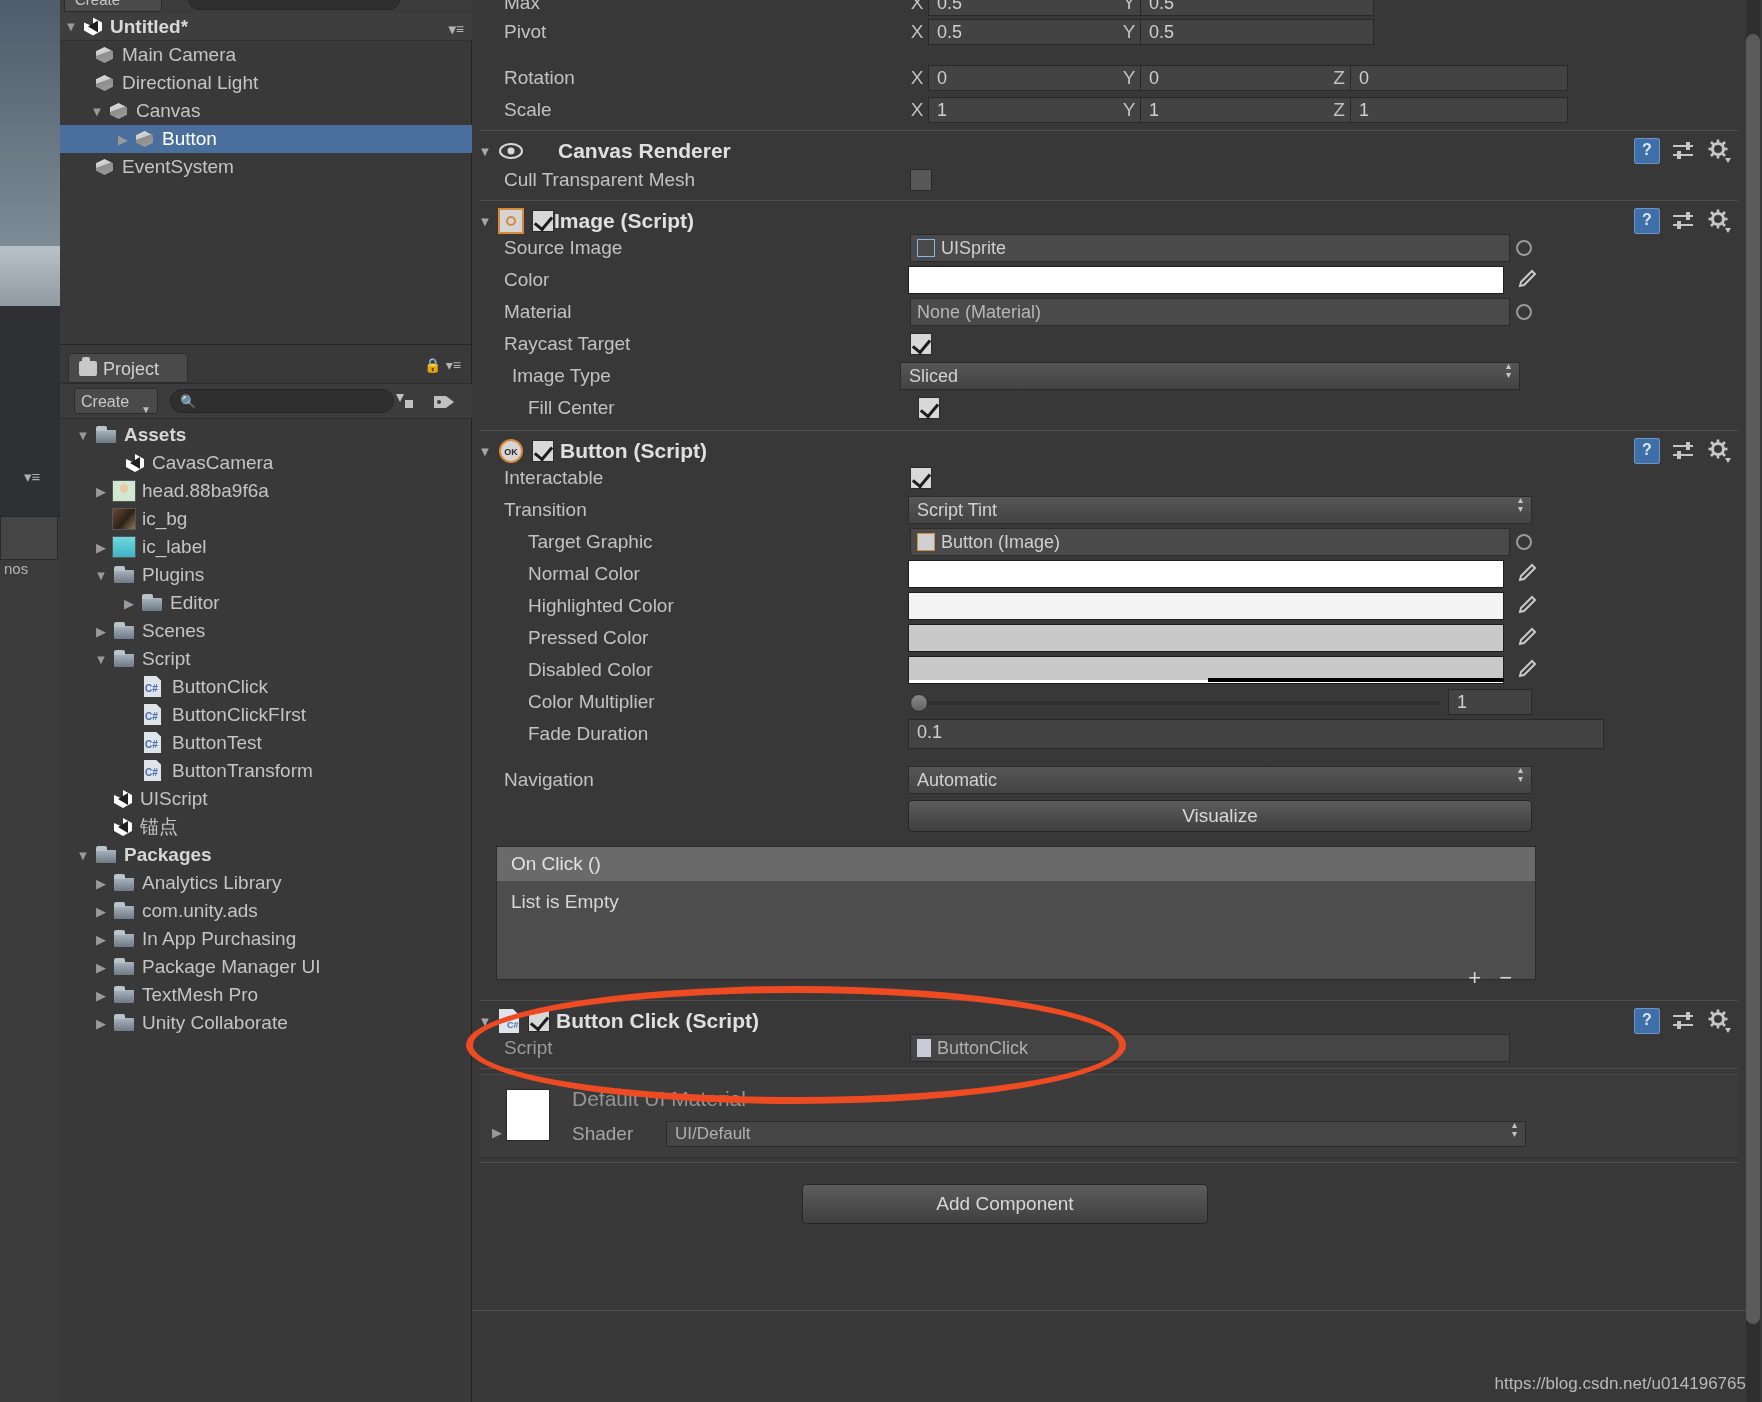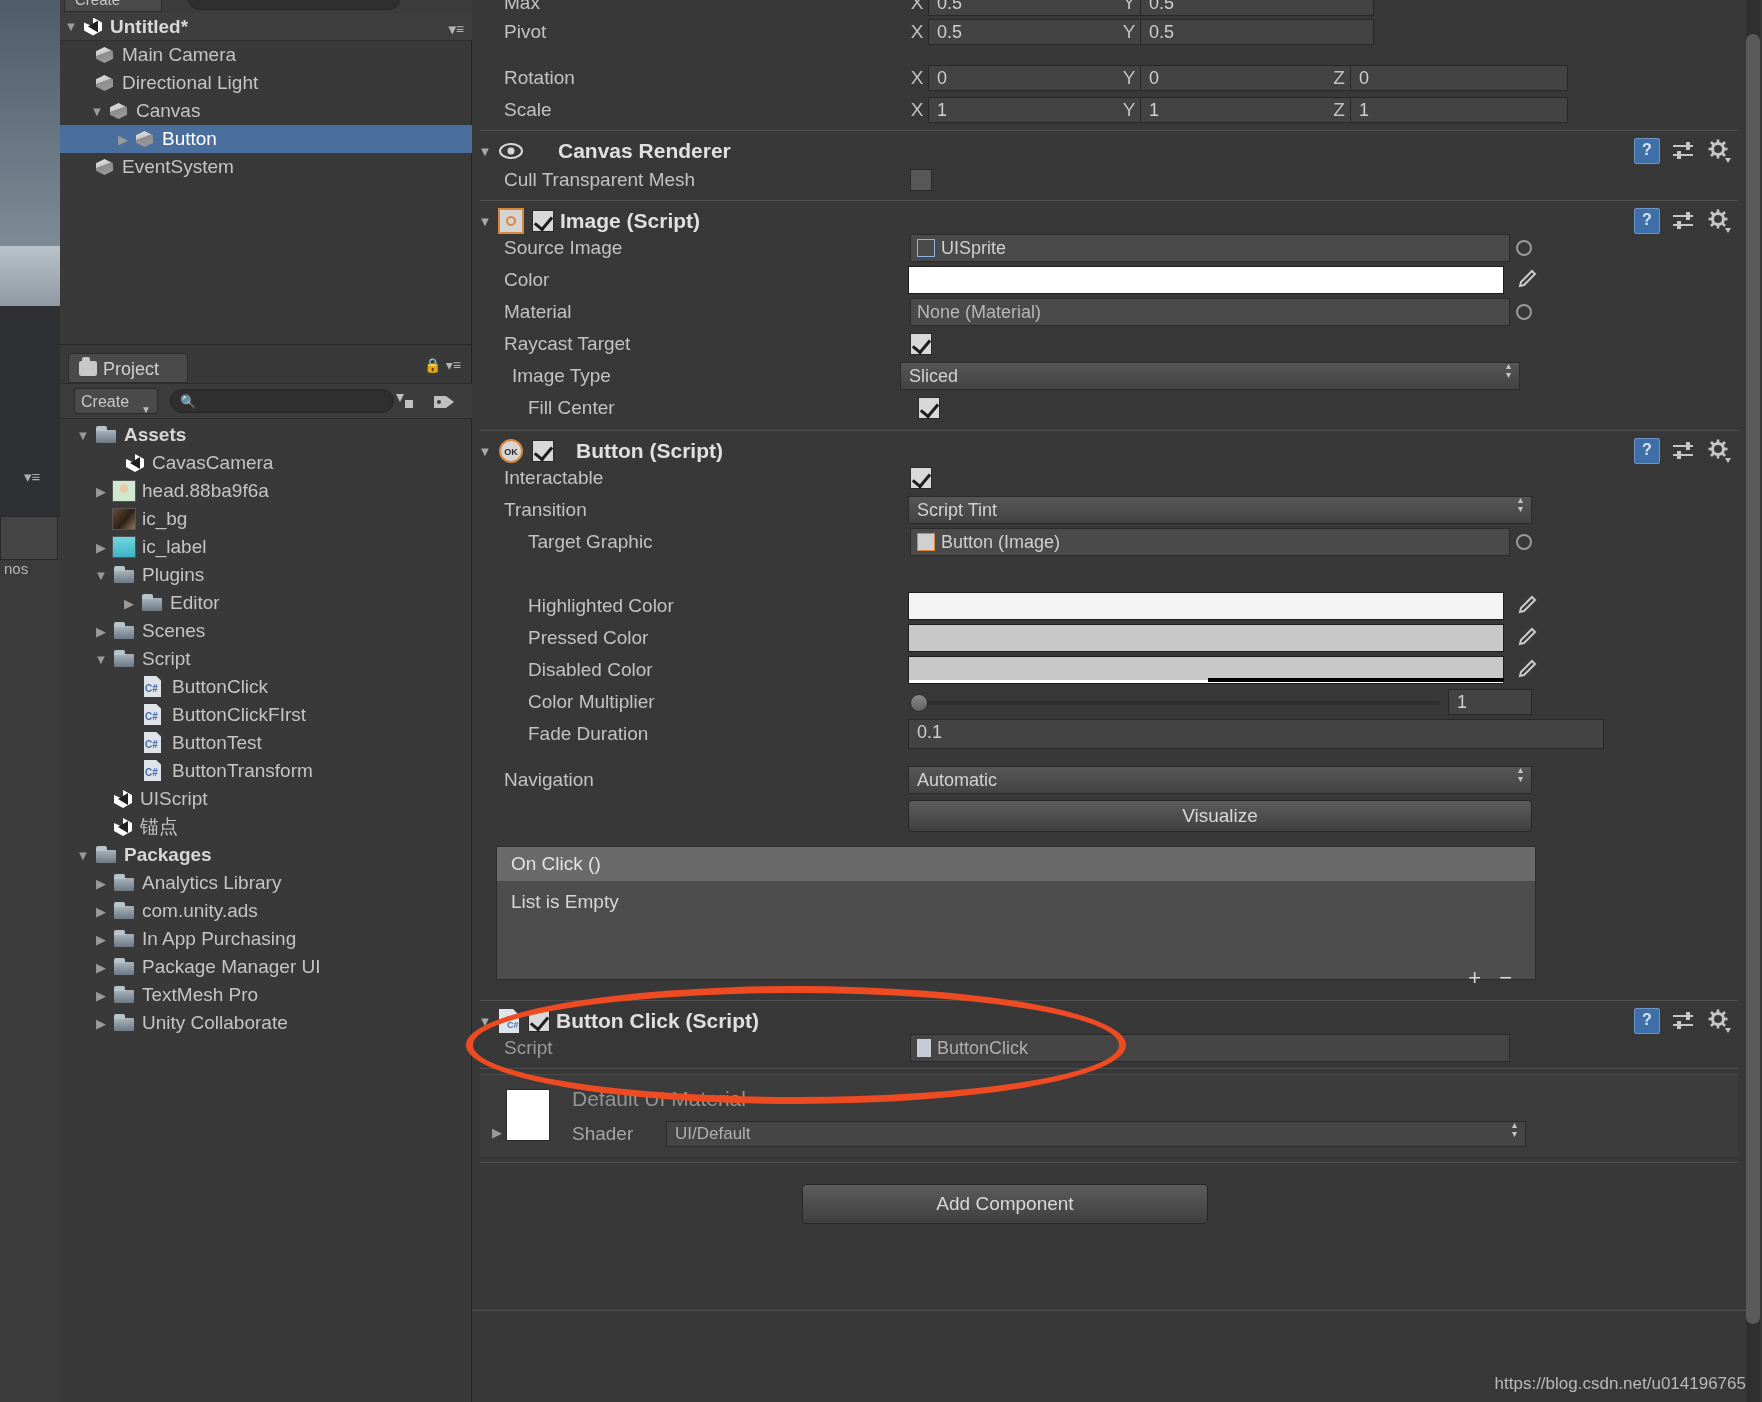--- a/index.html
+++ b/index.html
@@ -450,21 +450,21 @@
   <div class="sect-divider" style="position:absolute;top:200px;left:8px;width:1258px"></div>
 
   <div class="comp-header" style="position:absolute;top:202px;left:0;width:1274px">
     <span class="foldtri">▼</span>
     <span style="width:26px;height:26px;border:2px solid #d8893c;background:#d4d4d4;display:inline-block;position:relative">
       <svg width="20" height="20" viewBox="0 0 20 20" style="position:absolute;left:1px;top:1px">
             <circle cx="10" cy="10" r="4" fill="none" stroke="#d8893c" stroke-width="2"></circle>
           </svg>
     </span>
     <span class="cb checked" style="margin-left:8px"></span>
-    <span class="comp-title" style="margin-left:6px">Image (Script)</span>
+    <span class="comp-title" style="">Image (Script)</span>
     <span class="hdr-icons">
       <span class="ic ic-help"></span>
       <span class="ic ic-preset">
         <svg width="26" height="26" viewBox="0 0 26 26">
               <line x1="3" y1="8" x2="23" y2="8" stroke="#c6c6c6" stroke-width="2"></line>
               <line x1="3" y1="17" x2="23" y2="17" stroke="#c6c6c6" stroke-width="2"></line>
               <rect x="16" y="4" width="4" height="8" fill="#c6c6c6"></rect>
               <rect x="7" y="13" width="4" height="8" fill="#c6c6c6"></rect>
             </svg>
       </span>
@@ -531,21 +531,21 @@
 
   <div class="comp-header" style="position:absolute;top:432px;left:0;width:1274px">
     <span class="foldtri">▼</span>
     <span style="width:26px;height:26px;display:inline-block;position:relative">
       <svg width="26" height="26" viewBox="0 0 26 26">
             <circle cx="13" cy="13" r="11" fill="#d6d6d6" stroke="#d8893c" stroke-width="2"></circle>
             <text x="13" y="17" font-size="9" font-weight="bold" text-anchor="middle" fill="#2b2b2b" font-family="Liberation Sans, sans-serif">OK</text>
           </svg>
     </span>
     <span class="cb checked" style="margin-left:8px"></span>
-    <span class="comp-title" style="margin-left:22px">Button (Script)</span>
+    <span class="comp-title" style="margin-left:6px">Button (Script)</span>
     <span class="hdr-icons">
       <span class="ic ic-help"></span>
       <span class="ic ic-preset">
         <svg width="26" height="26" viewBox="0 0 26 26">
               <line x1="3" y1="8" x2="23" y2="8" stroke="#c6c6c6" stroke-width="2"></line>
               <line x1="3" y1="17" x2="23" y2="17" stroke="#c6c6c6" stroke-width="2"></line>
               <rect x="16" y="4" width="4" height="8" fill="#c6c6c6"></rect>
               <rect x="7" y="13" width="4" height="8" fill="#c6c6c6"></rect>
             </svg>
       </span>
@@ -580,20 +580,29 @@
 
   <div class="row" style="position:absolute;top:526px;left:0;width:1274px">
     <span class="lbl" style="position:absolute;left:56px">Target Graphic</span>
     <span class="objfield" style="position:absolute;left:438px;width:600px">
       <span style="width:18px;height:18px;border:1px solid #d8893c;background:#d0d0d0;margin-right:6px;display:inline-block"></span>
       <span>Button (Image)</span>
     </span>
     <span style="position:absolute;left:1044px;width:16px;height:16px;border:2px solid #9a9a9a;border-radius:50%"></span>
   </div>
 
+  <div class="row" style="position:absolute;top:558px;left:0;width:1274px">
+    <span class="lbl" style="position:absolute;left:56px">Normal Color</span>
+    <span class="colorswatch" style="position:absolute;left:436px;width:596px;background:#ffffff"></span>
+    <span class="eyedrop" style="position:absolute;left:1040px">
+      <svg width="26" height="26" viewBox="0 0 26 26">
+            <path d="M20 4 L23 7 L12 18 L8 19 L9 15 Z" fill="none" stroke="#c9c9c9" stroke-width="2"></path>
+          </svg>
+    </span>
+  </div>
 
   <div class="row" style="position:absolute;top:590px;left:0;width:1274px">
     <span class="lbl" style="position:absolute;left:56px">Highlighted Color</span>
     <span class="colorswatch" style="position:absolute;left:436px;width:596px;background:#f4f4f4"></span>
     <span class="eyedrop" style="position:absolute;left:1040px">
       <svg width="26" height="26" viewBox="0 0 26 26">
             <path d="M20 4 L23 7 L12 18 L8 19 L9 15 Z" fill="none" stroke="#c9c9c9" stroke-width="2"></path>
           </svg>
     </span>
   </div>

